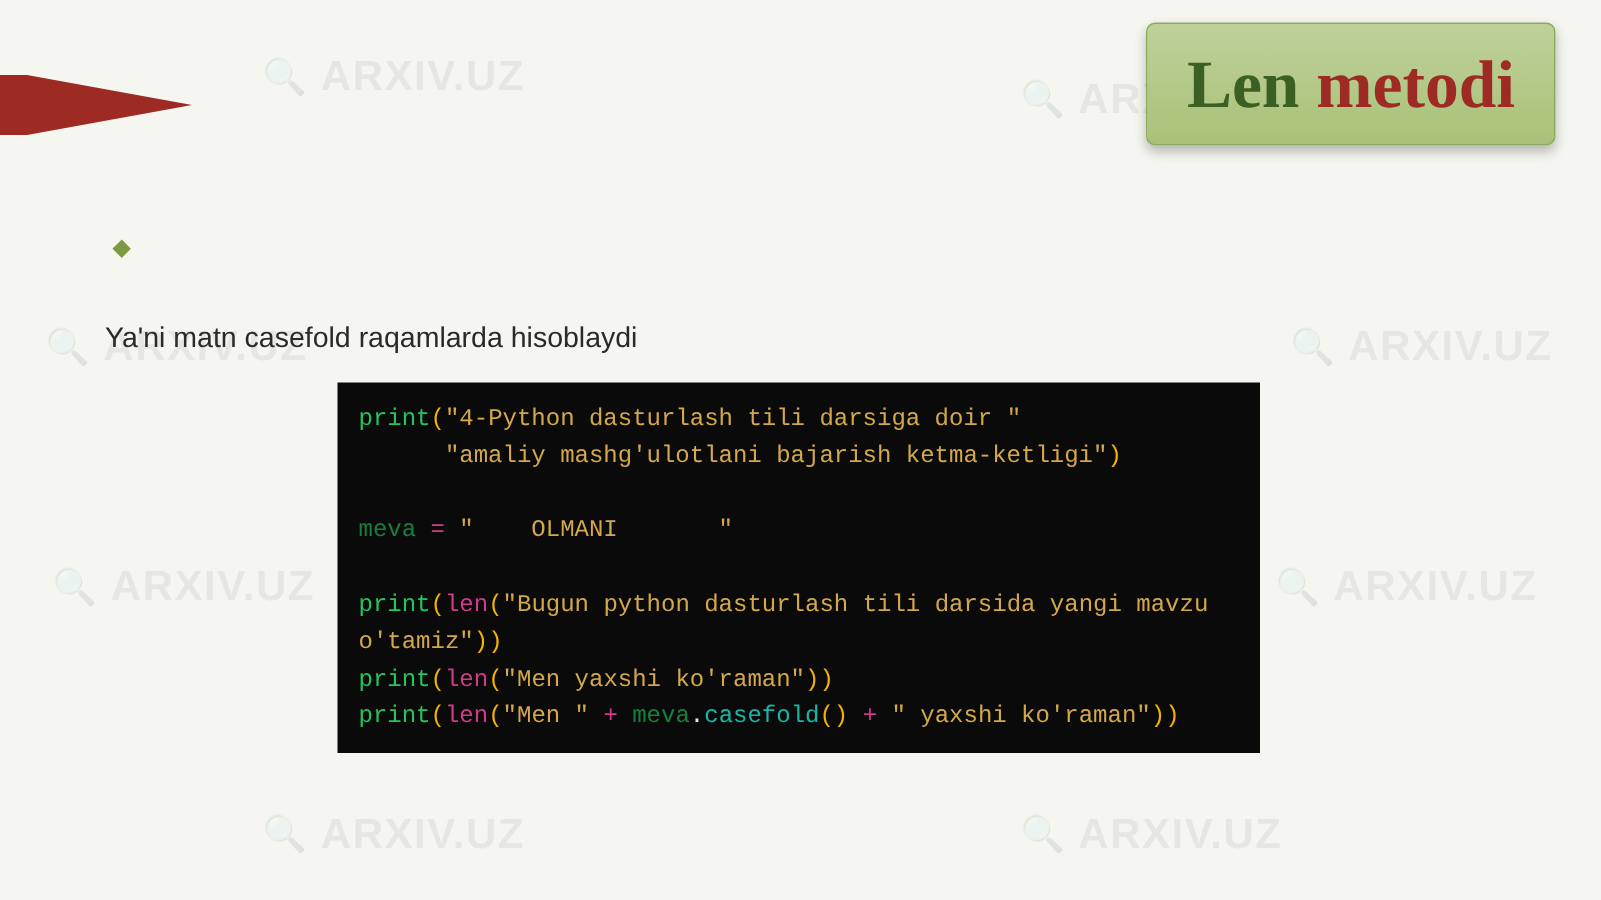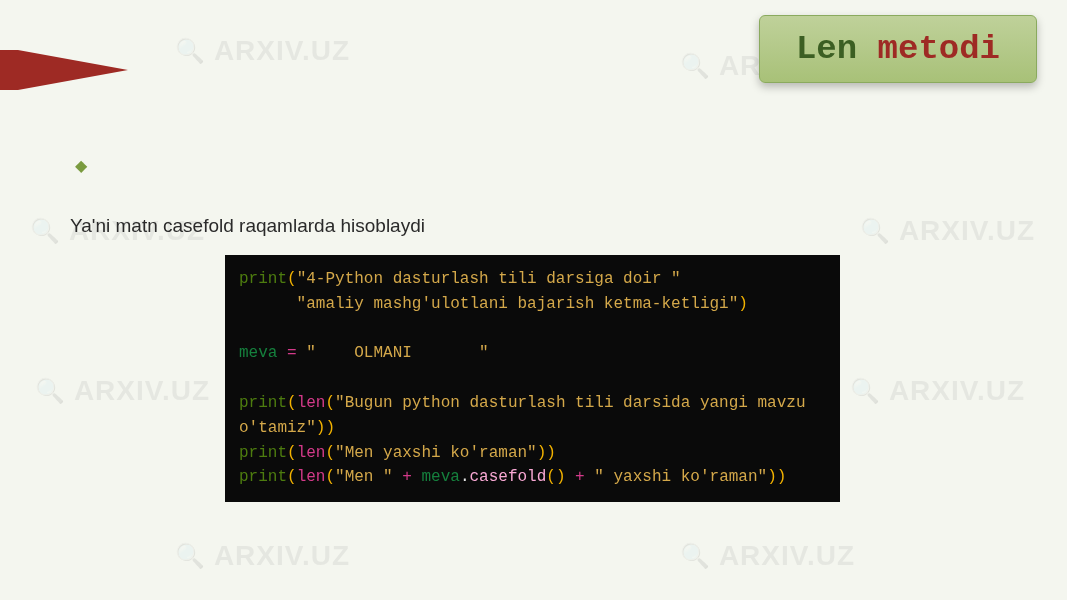--- a/index.html
+++ b/index.html
@@ -49,25 +49,25 @@
   border-bottom: 20px solid transparent;
   border-left: 110px solid #9e2a24;
 }
 .title-badge {
   position: absolute;
   right: 30px;
   top: 15px;
   background: linear-gradient(to bottom, #bfd19a, #a8c178);
   border: 1px solid #8aaa5e;
   border-radius: 6px;
-  padding: 14px 36px;
+  padding: 14px 26px;
   box-shadow: 0 4px 8px rgba(0,0,0,0.25);
-  font-size: 34px;
+  font-size: 45px;
   font-weight: bold;
-  font-family: Liberation Mono, monospace;
+  font-family: Liberation Serif, serif;
 }
 .title-badge .len {
   color: #3c5f23;
 }
 .title-badge .metodi {
   color: #9e2a24;
 }
 .bullet-section {
   position: absolute;
   left: 75px;
@@ -98,28 +98,28 @@
   position: absolute;
   left: 225px;
   top: 255px;
   width: 615px;
   background: #0a0a0a;
   padding: 12px 14px;
   font-family: Consolas, 'Courier New', monospace;
   font-size: 16px;
   line-height: 1.55;
 }
-.tok-print { color: #4d7c0f; }
+.tok-print { color: #22c55e; }
 .tok-paren { color: #f2b200; }
 .tok-str   { color: #d4a84a; }
 .tok-var   { color: #15803d; }
 .tok-eq    { color: #d43a8a; }
 .tok-len   { color: #d43a8a; }
 .tok-op    { color: #d43a8a; }
-.tok-method{ color: #f9a8d4; }
+.tok-method{ color: #14b8a6; }
 .tok-dot   { color: #e6e6e6; }
 .code-line { white-space: pre; }
 .code-blank { height: 1.55em; }
 </style>
 </head>
 <body>
 
 <div class="watermark" style="left:175px; top:35px;">
     <span class="mag">🔍</span>
     <span>ARXIV.UZ</span>

